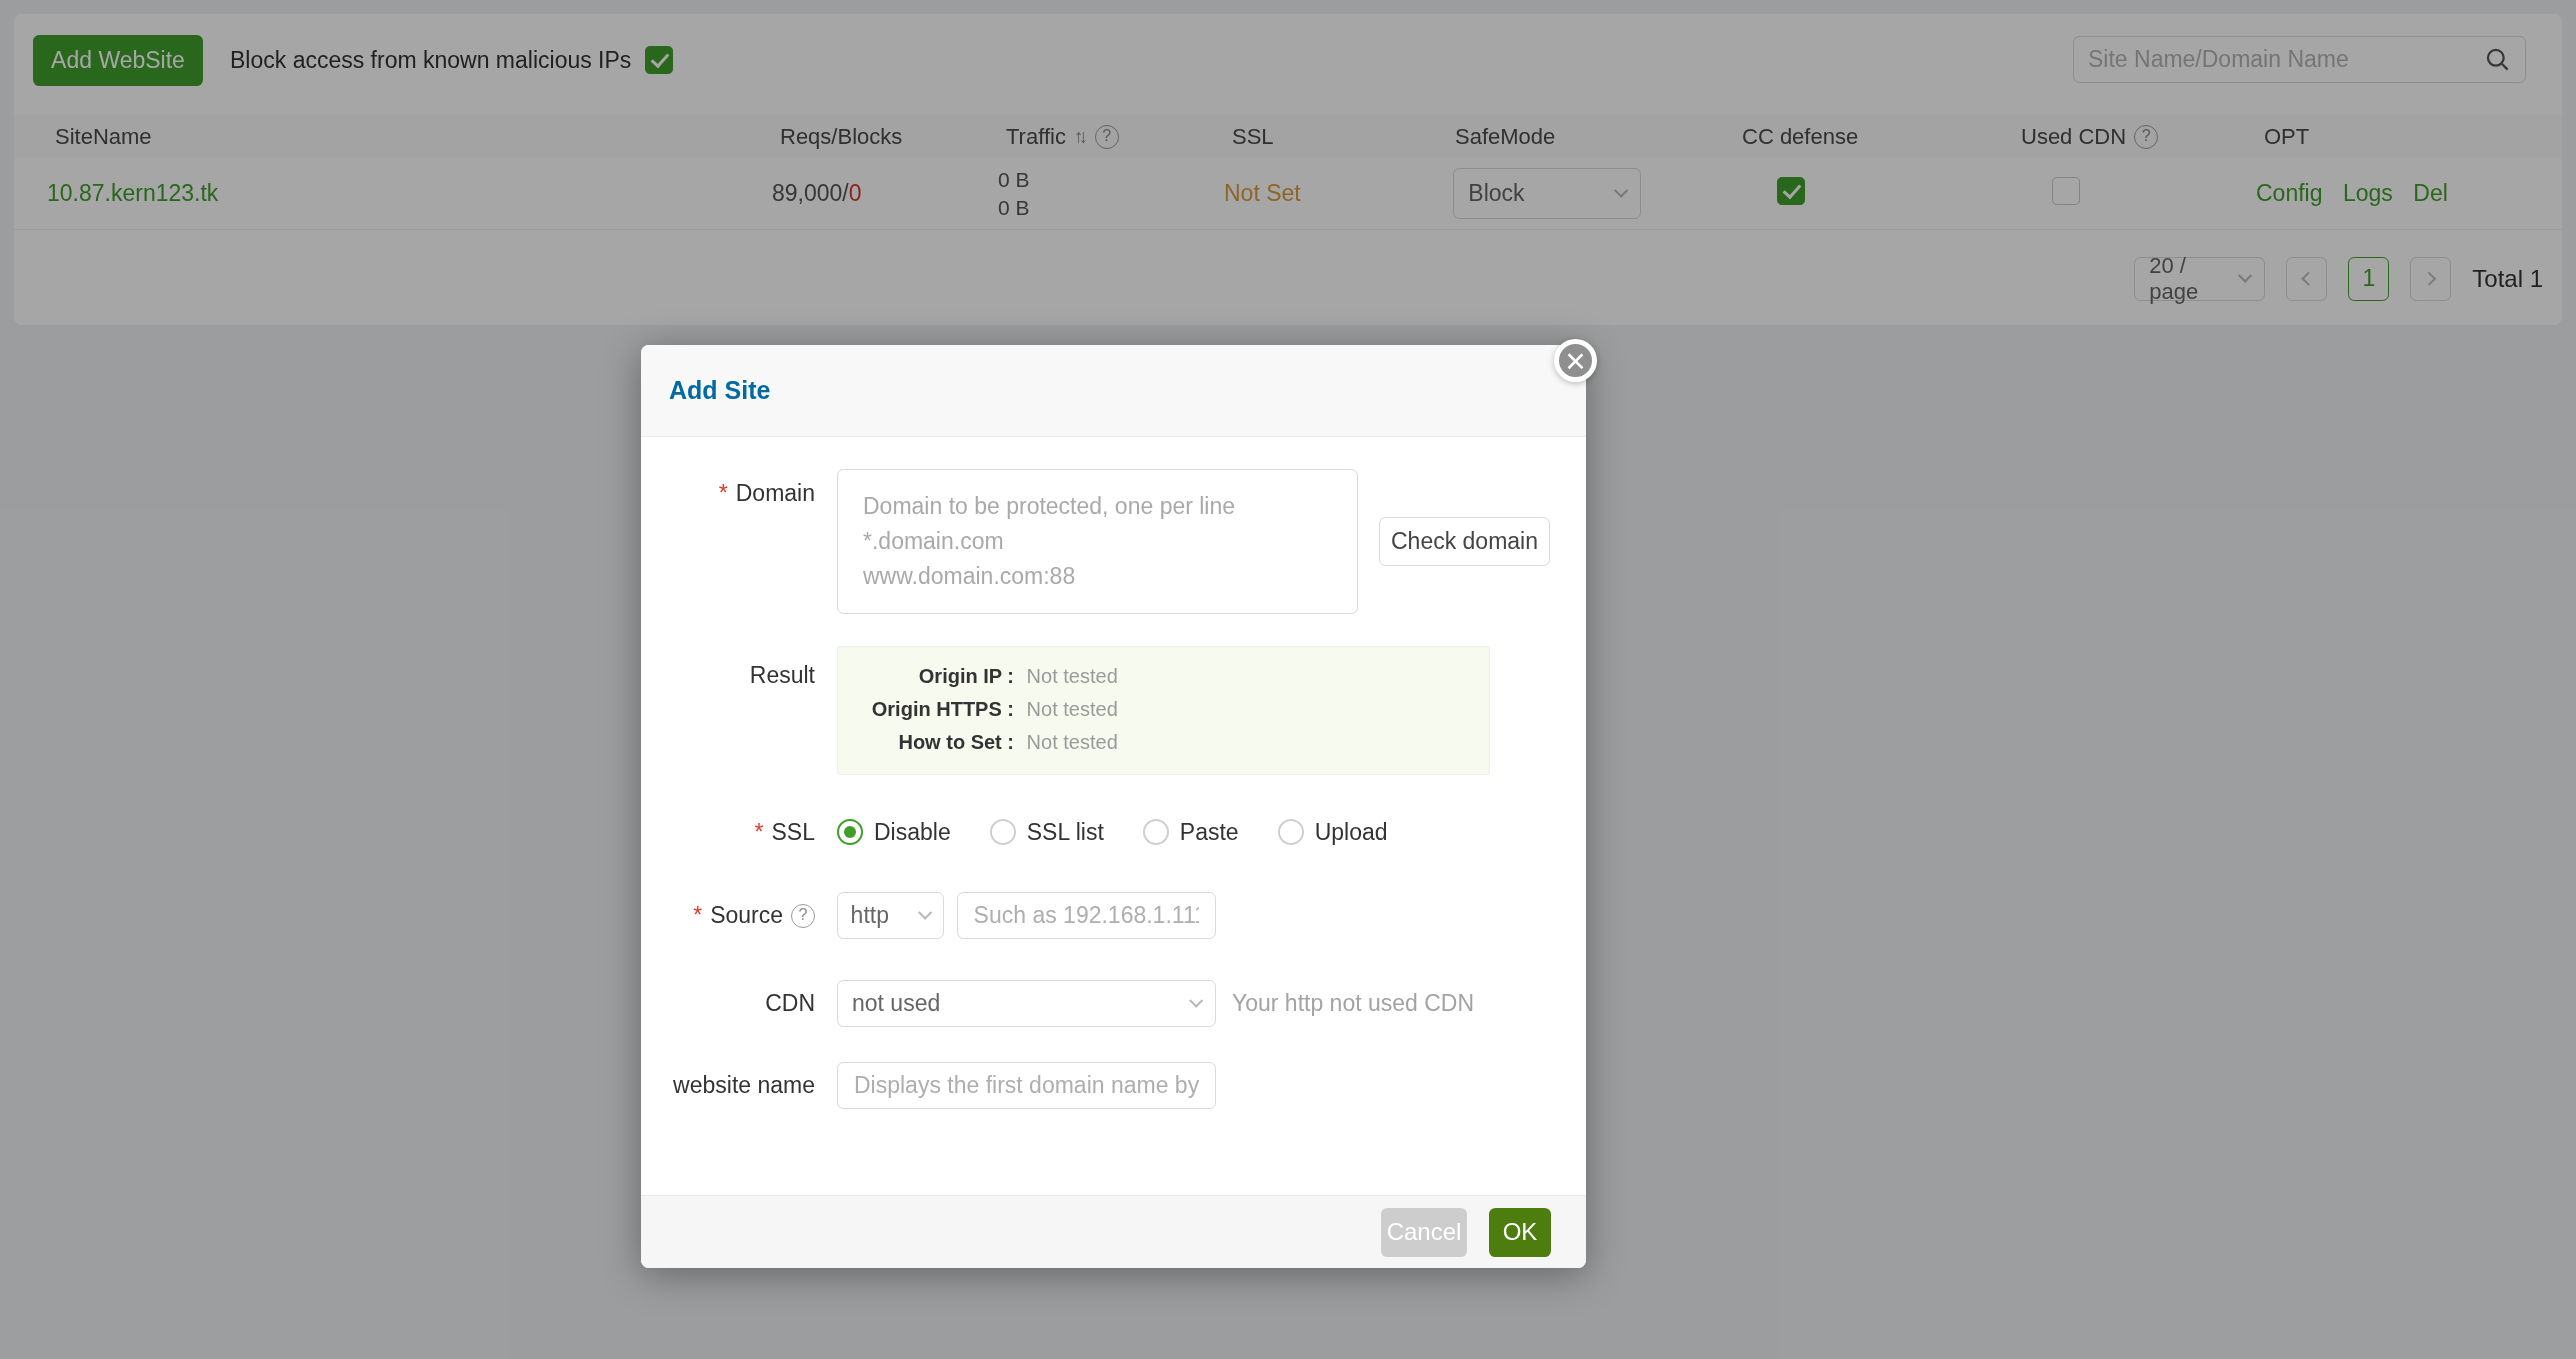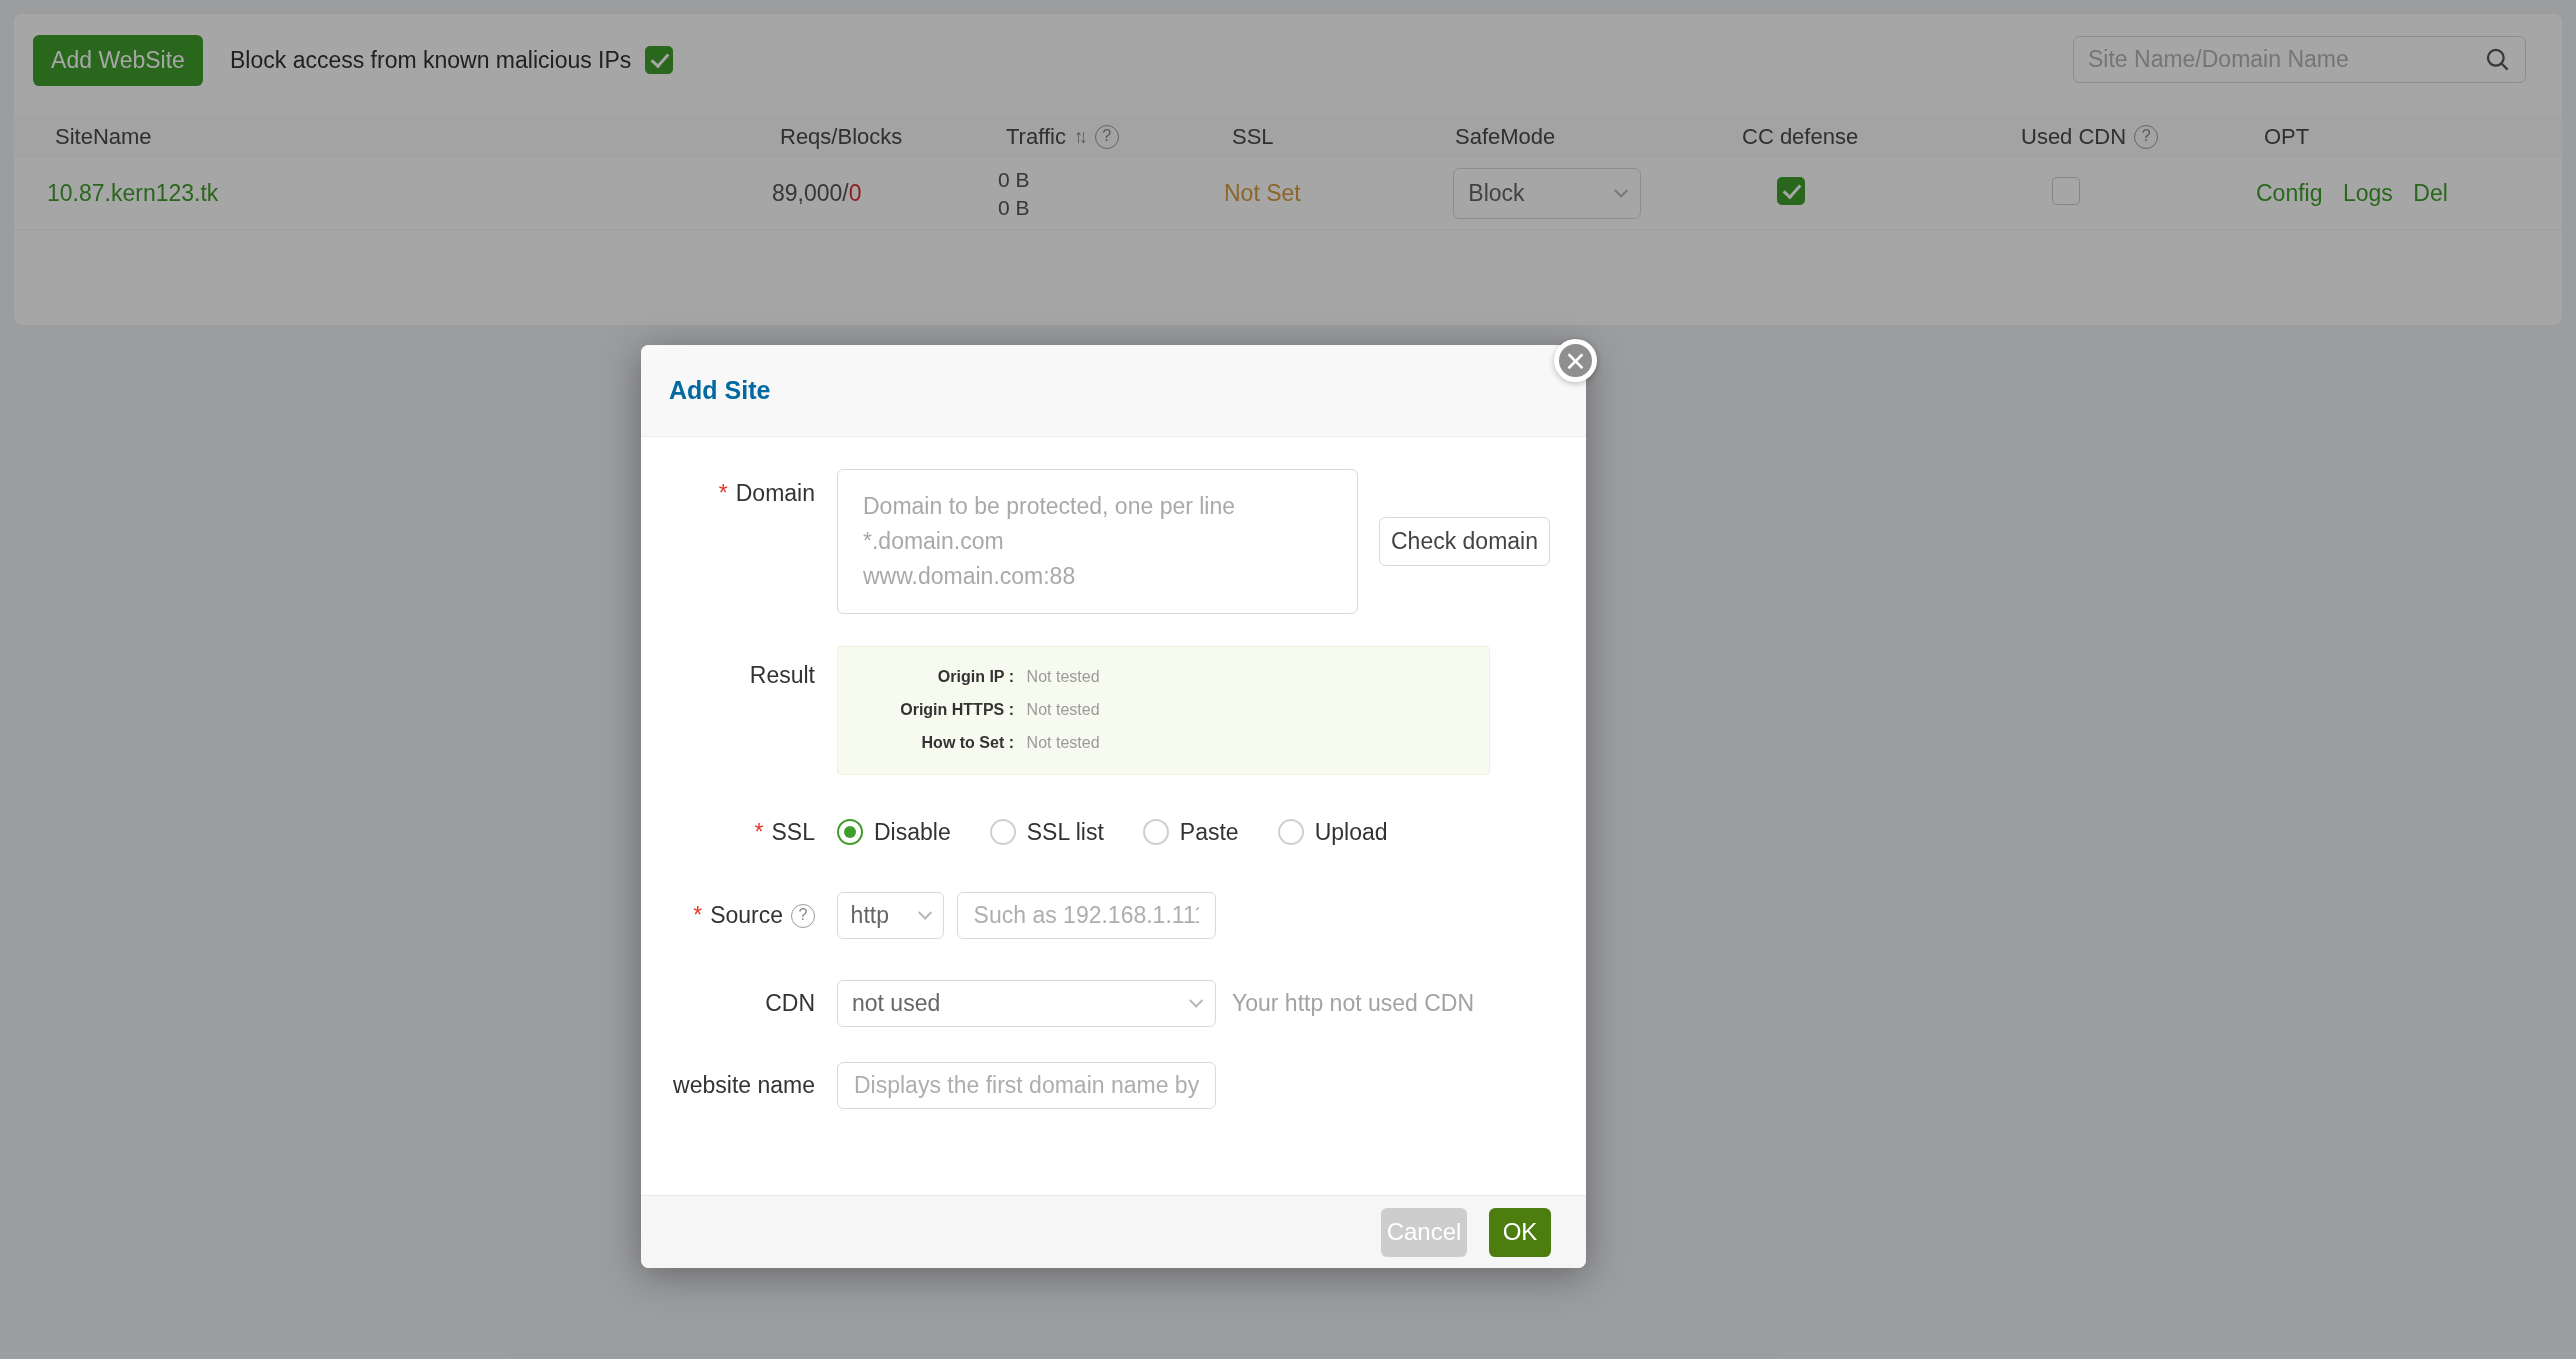--- a/index.html
+++ b/index.html
@@ -89,21 +89,21 @@
   .ta .ph { font-size:23px; color:#a9a9a9; line-height:35px; }
   .flabel.lbl-domain { padding-top:11px; align-items:flex-start; }
   .btn-check { width:171px; height:49px; margin-left:21px; align-self:center;
         background:#fff; border:1.6px solid #d9d9d9; border-radius:6.3px; font-size:23px; color:#444;
         font-family:inherit; cursor:pointer; }
 
   .row-result { margin-bottom:35px; }
   .flabel.lbl-result { padding-top:16px; align-items:flex-start; }
   .result-box { width:653px; height:129px; background:#f7faef; border:1.6px solid #eef1e0;
         border-radius:3.2px; padding-top:12.6px; }
-  .rline { display:flex; line-height:33px; font-size:16px; }
+  .rline { display:flex; line-height:33px; font-size:20px; }
   .rname { width:176px; text-align:right; font-weight:700; color:#333; }
   .rval { margin-left:12.6px; color:#9a9a9a; }
 
   .row-ssl { margin-bottom:38px; height:44px; }
   .radio-group { display:flex; align-items:center; gap:39px; }
   .radio-item { display:flex; align-items:center; gap:11px; cursor:pointer; }
   .radio { width:26px; height:26px; border-radius:50%; border:2.4px solid #cfcfcf; background:#fff;
            position:relative; flex:0 0 auto; }
   .radio.on { border-color:#3f9e2b; }
   .radio.on::after { content:""; position:absolute; left:4.7px; top:4.7px; width:12px; height:12px;
@@ -188,20 +188,34 @@
     </div>
     <div><span class="checkbox checked cc-box"></span></div>
     <div><span class="checkbox cdn-box"></span></div>
     <div class="opt-cell">
       <a class="link">Config</a>
       <a class="link">Logs</a>
       <a class="link">Del</a>
     </div>
   </div>
 
+  <div class="pager">
+    <div class="select psize">
+      <span>20 / page</span>
+      <span class="chev"></span>
+    </div>
+    <div class="pbtn">
+      <span class="chv chv-left"></span>
+    </div>
+    <div class="pcur">1</div>
+    <div class="pbtn">
+      <span class="chv chv-right"></span>
+    </div>
+    <span class="ptotal">Total 1</span>
+  </div>
 </div>
 
 <div class="overlay"></div>
 
 <div class="modal">
   <div class="modal-close">×</div>
 
   <div class="modal-header">
     <span class="modal-title">Add Site</span>
   </div>

